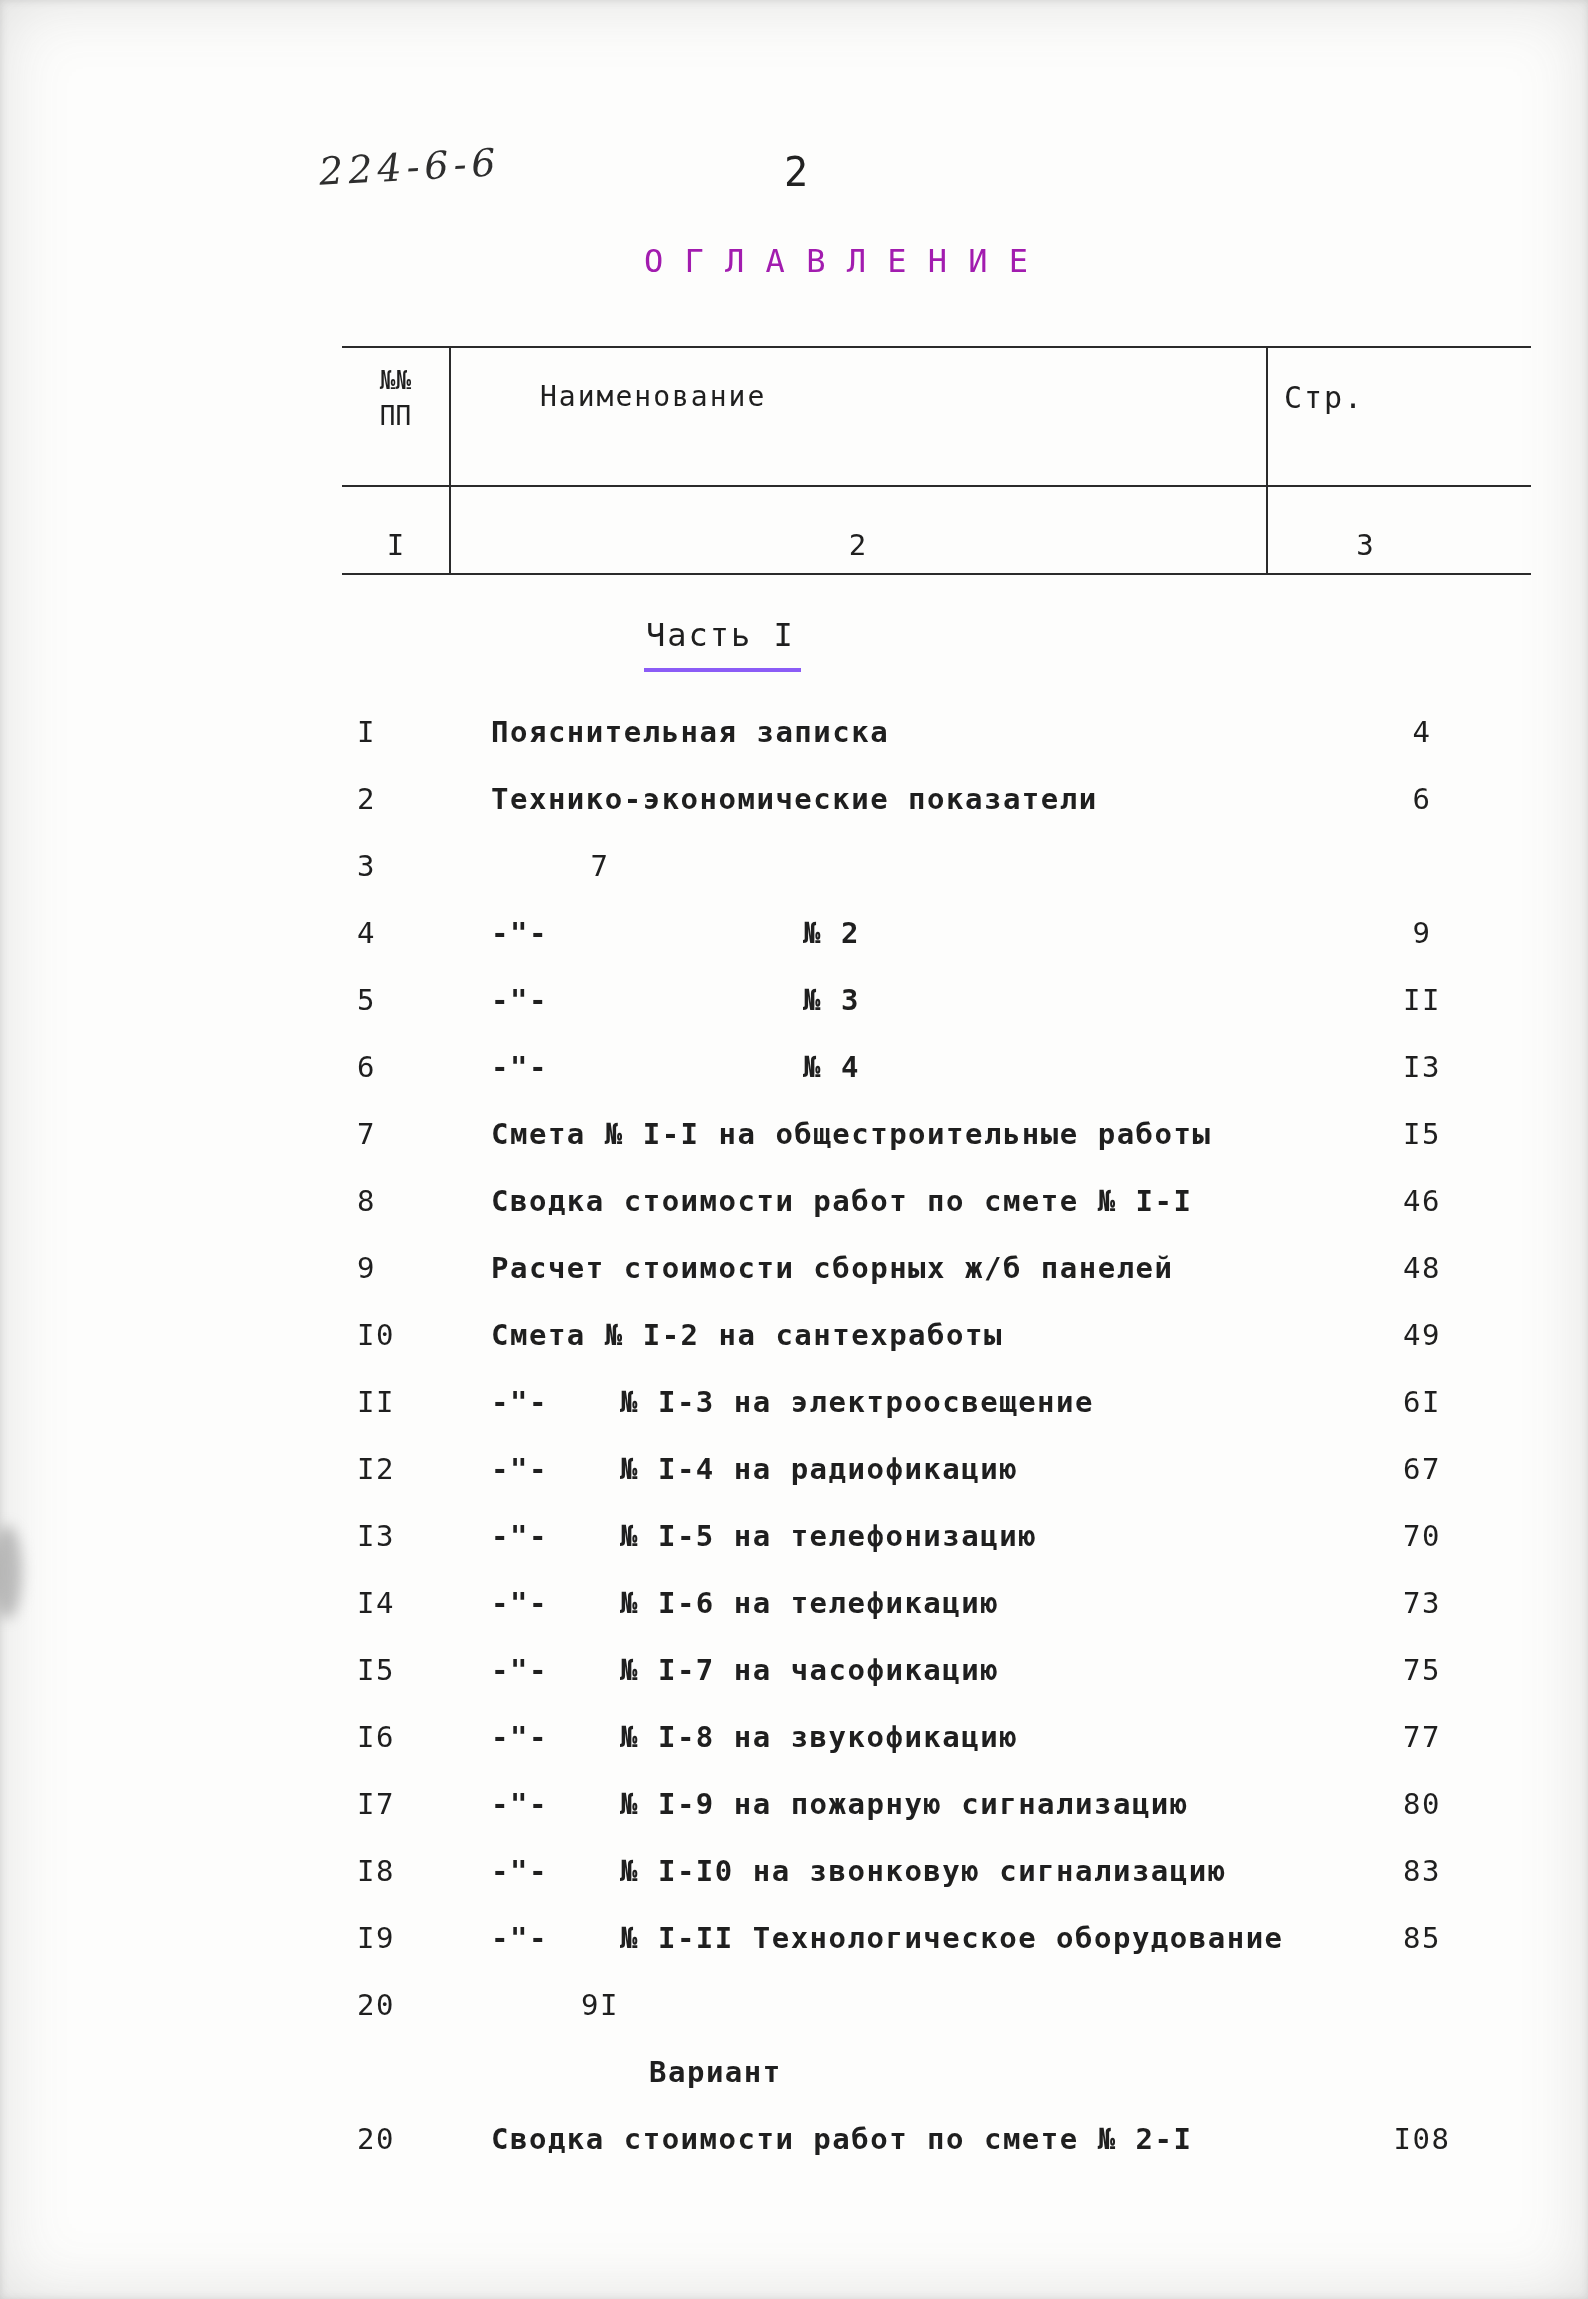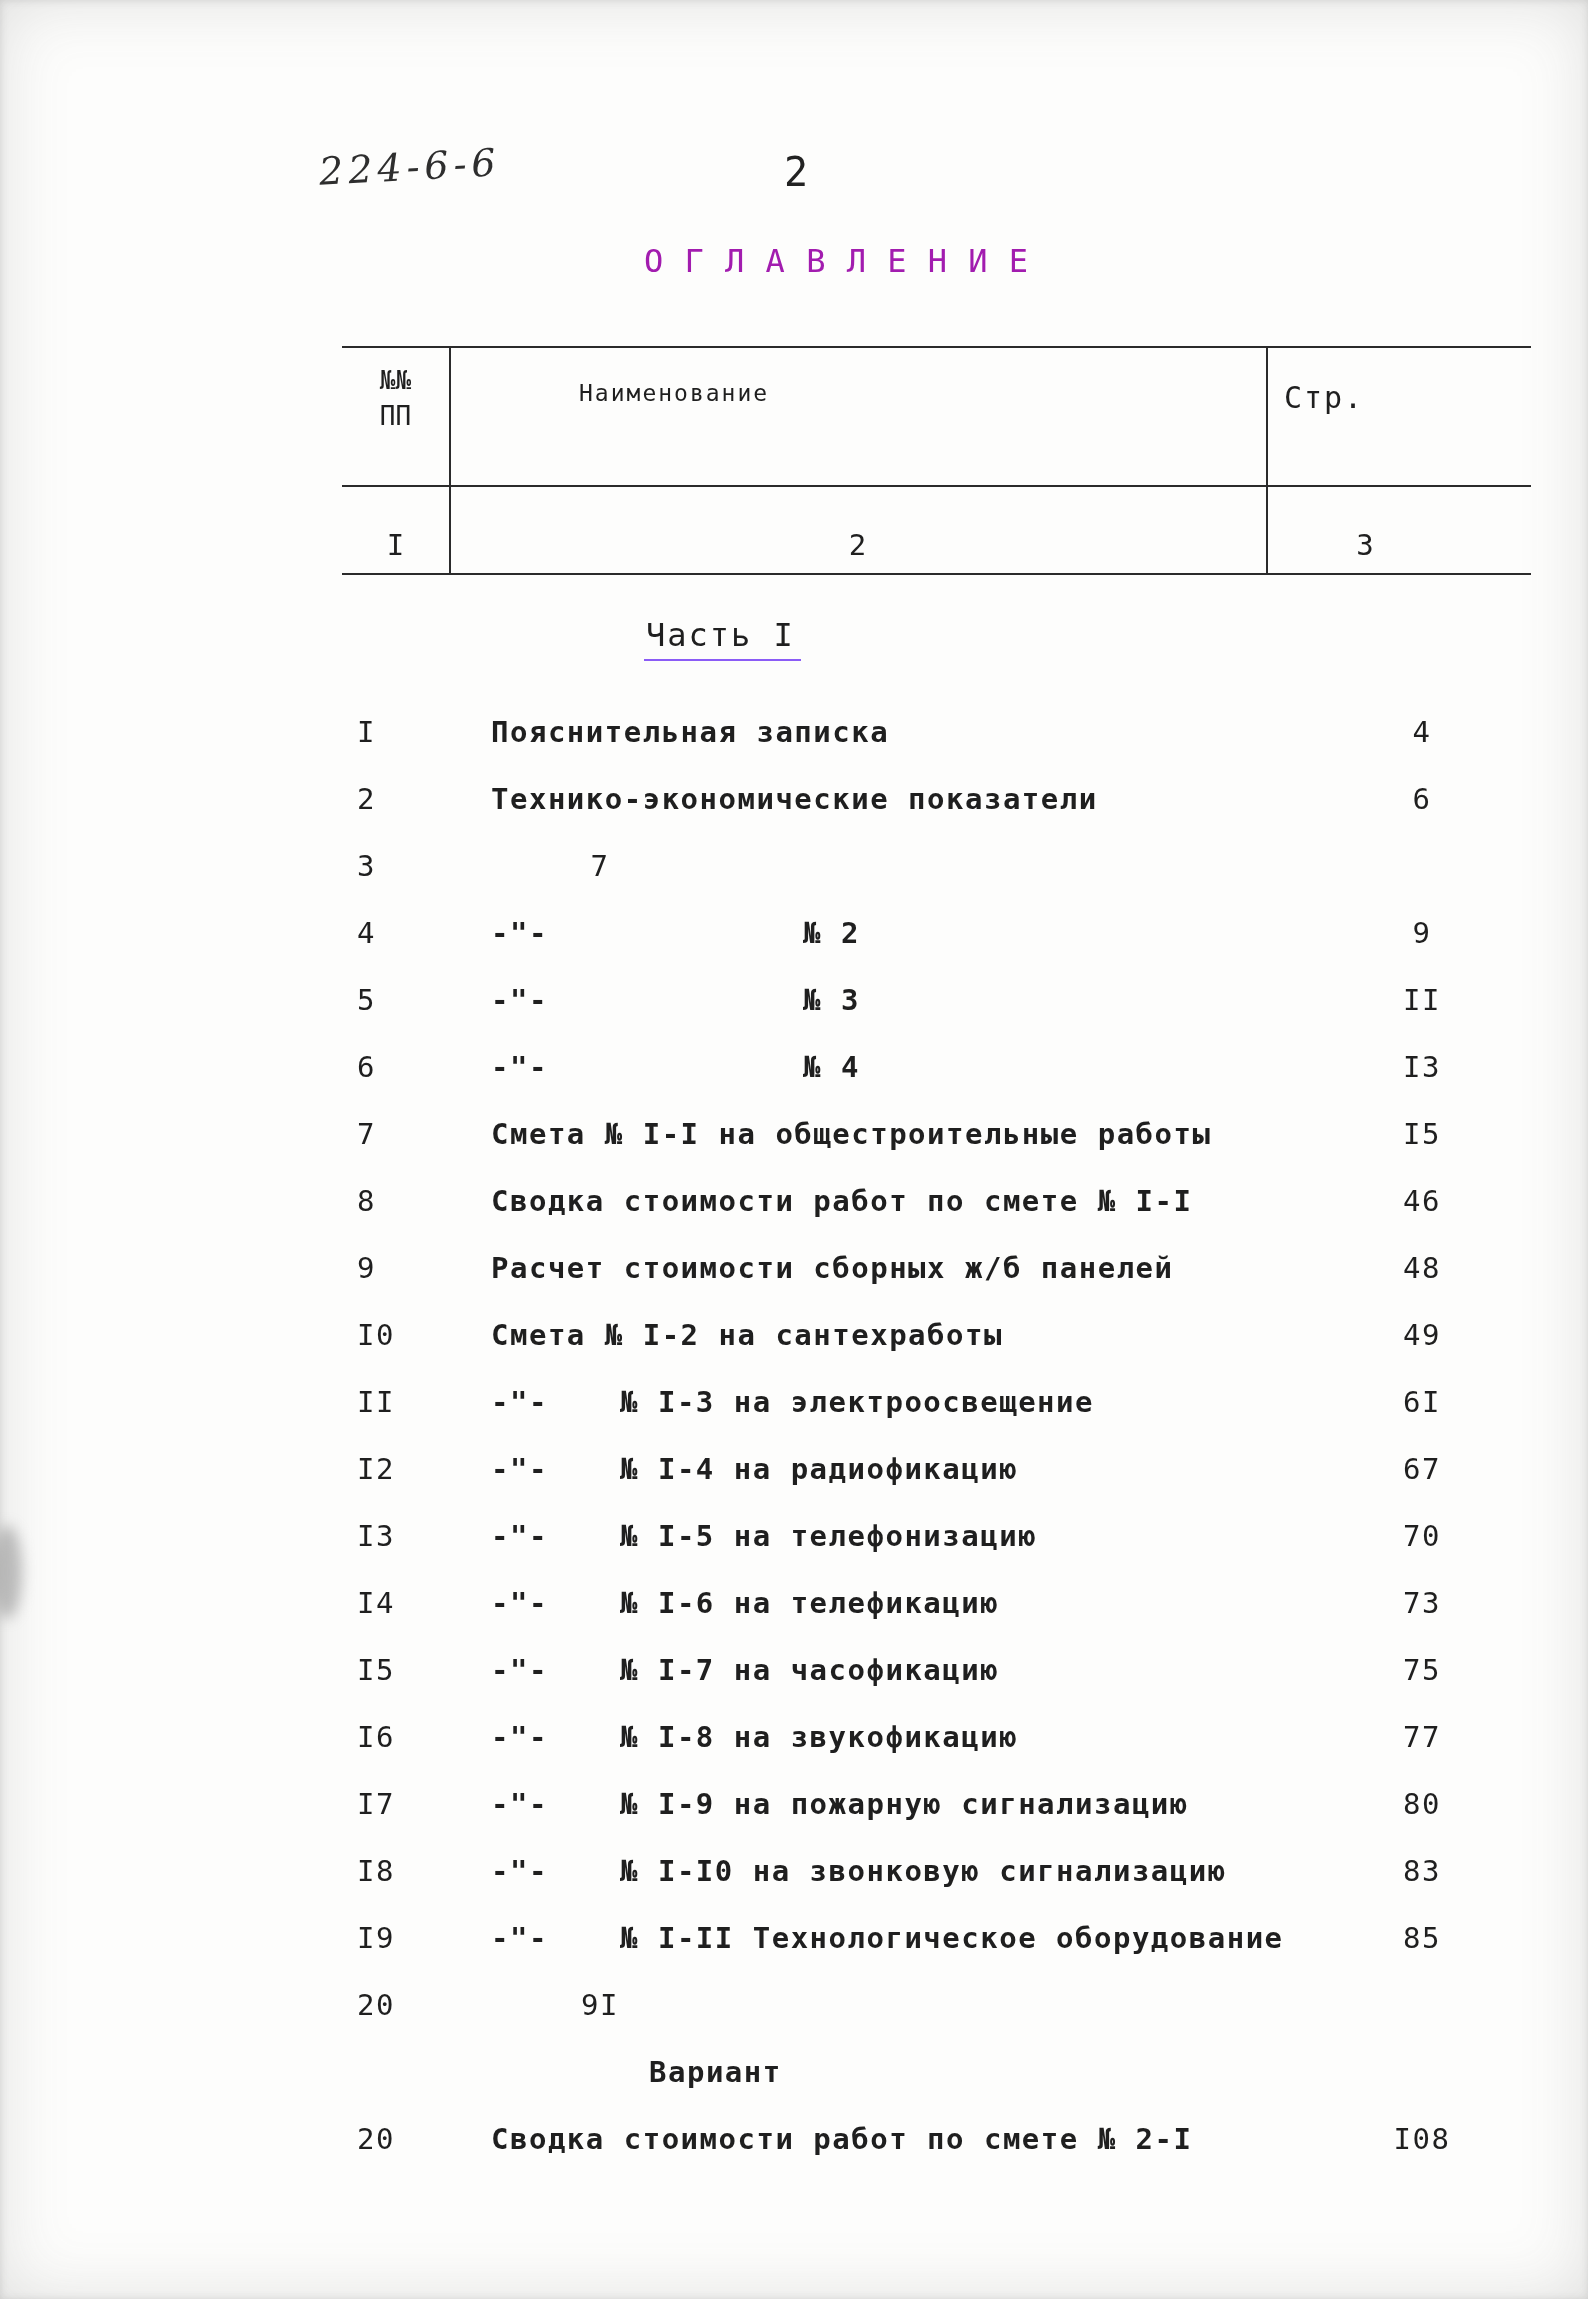--- a/index.html
+++ b/index.html
@@ -39,31 +39,31 @@
   .toc-table{position:absolute;left:342px;top:346px;width:1189px;height:229px;}
   .t-line{position:absolute;background:#2b2b2b;}
   .t-h{left:0;width:100%;height:2px;}
   .t-h1{top:0;}
   .t-h2{top:139px;}
   .t-h3{top:227px;}
   .t-v{top:0;width:2px;height:229px;}
   .t-v1{left:107px;}
   .t-v2{left:924px;}
   .th-c1{position:absolute;left:0;top:16px;width:107px;text-align:center;font-size:26px;line-height:36px;}
-  .th-c2{position:absolute;left:198px;top:34px;font-size:23px;letter-spacing:2px;margin-left:39px;}
+  .th-c2{position:absolute;left:198px;top:34px;font-size:28px;letter-spacing:2px;}
   .th-c3{position:absolute;left:883px;top:34px;width:198px;text-align:center;font-size:30px;letter-spacing:2px;}
   .tn{position:absolute;top:182px;font-size:29px;text-align:center;}
   .tn1{left:0;width:107px;}
   .tn2{left:107px;width:817px;}
   .tn3{left:924px;width:198px;}
   
   .part-title{
     position:absolute;left:644px;top:616px;
     font-size:32px;letter-spacing:2px;
-    border-bottom:2px solid #8b5cf6;padding:0 6px 5px 2px;
+    border-bottom:4px solid #8b5cf6;padding:0 6px 14px 2px;
   }
   
   .toc-list{position:absolute;left:342px;top:698px;width:1189px;}
   .row{display:flex;align-items:center;height:67px;font-size:29px;letter-spacing:1.5px;}
   .c-num{width:149px;padding-left:15px;box-sizing:border-box;flex:none;}
   .c-name{flex:1;white-space:nowrap;font-weight:bold;}
   .c-page{width:218px;text-align:center;flex:none;}
   .dash{display:inline-block;width:129px;}
   .gap-wide .dash{width:312px;}
   .note-row .c-name{padding-left:158px;}

